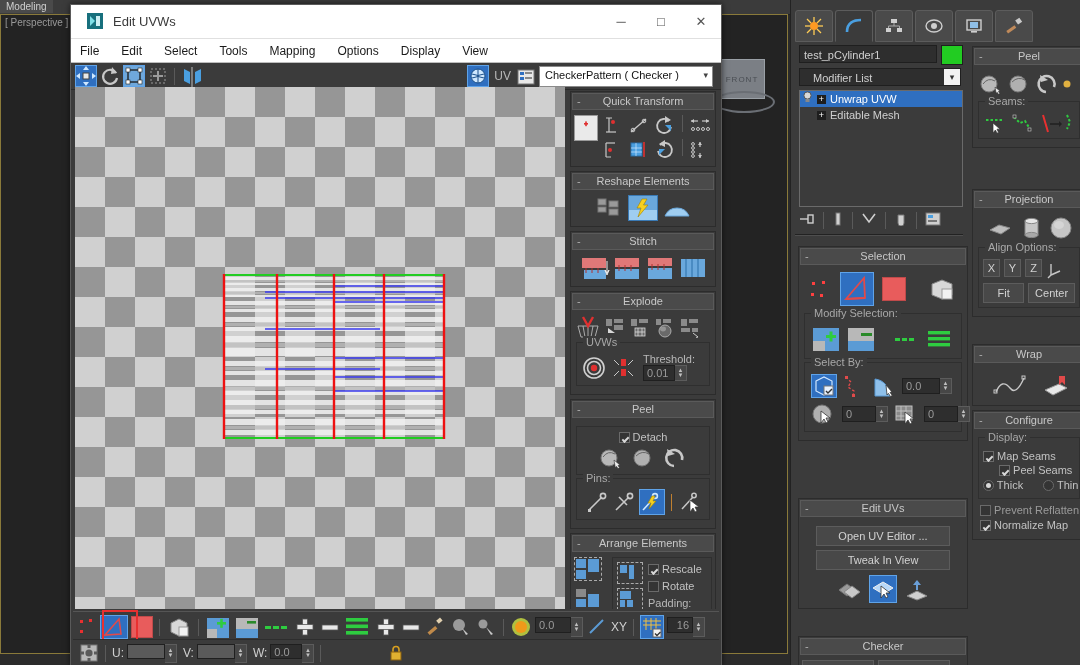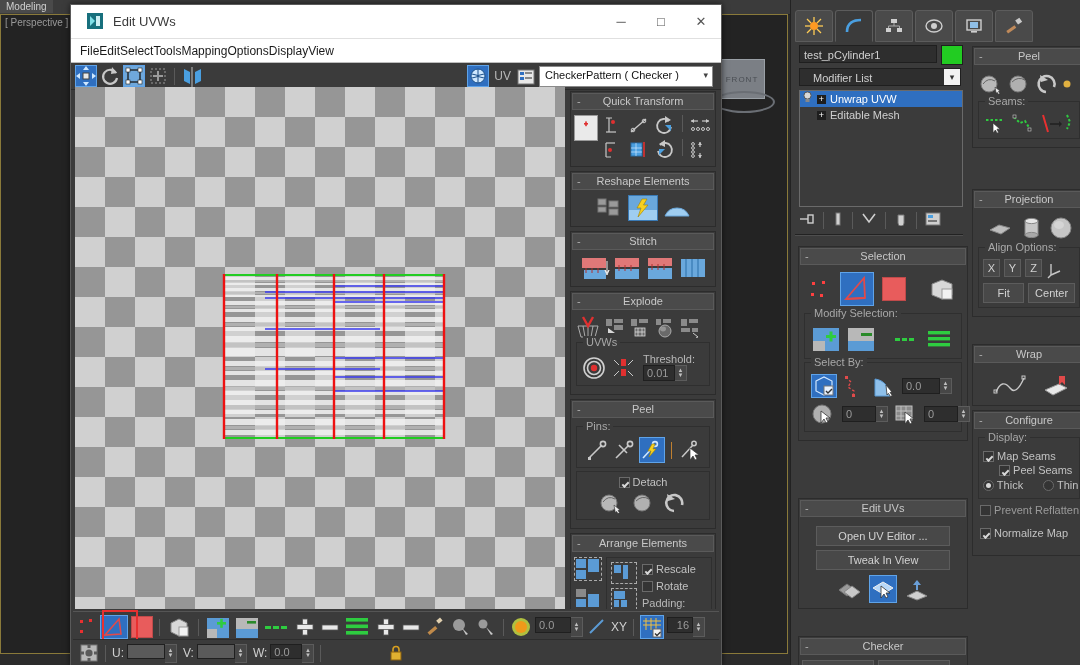--- a/index.html
+++ b/index.html
@@ -74,21 +74,21 @@
   .hsep{position:absolute;left:4px;top:192px;width:168px;height:0;border-top:1px solid #222;border-bottom:1px solid #4e4e4e;}
 
   
   .uvw{position:absolute;left:70px;top:4px;width:650px;height:661px;background:#3b3b3b;
        border:1px solid #5a5a5a;box-shadow:0 0 6px rgba(0,0,0,.6);}
   .uvw-title{height:33px;background:#fff;position:relative;border-bottom:1px solid #e0e0e0;}
   .uvw-title .t{position:absolute;left:42px;top:9px;font-size:13px;color:#3a3a3a;font-family:"Liberation Sans",sans-serif;}
   .uvw-logo{position:absolute;left:16px;top:8px;width:16px;height:16px;background:#1a7f8e;}
   .wbtn{position:absolute;top:0;width:40px;height:33px;display:flex;align-items:center;justify-content:center;
         color:#555;font-size:13px;}
-  .uvw-menu{height:23px;background:#fff;border-bottom:1px solid #bdbdbd;display:flex;align-items:center;padding-left:9px;gap:0;}
+  .uvw-menu{height:23px;background:#fff;border-bottom:1px solid #bdbdbd;display:flex;align-items:center;padding-left:9px;gap:22px;}
   .uvw-menu span{font-size:12px;color:#1a1a1a;}
   .uvw-tb{height:26px;background:#3b3b3b;border-bottom:1px solid #2a2a2a;position:relative;}
   .uvw-canvas{position:absolute;left:4px;top:82px;width:490px;height:522px;overflow:hidden;background:#b5b5b5;}
   .checker{position:absolute;left:0;top:0;width:492px;height:524px;}
   .uvw-right{position:absolute;left:496px;top:82px;width:150px;height:522px;overflow:hidden;}
   .uvw-bot1{position:absolute;left:2px;top:606px;width:646px;height:28px;background:#3b3b3b;border-top:1px solid #555;}
   .uvw-bot2{position:absolute;left:2px;top:634px;width:646px;height:27px;background:#3b3b3b;border-top:1px solid #2d2d2d;}
   .sep{width:1px;height:17px;background:#5a5a5a;display:inline-block;vertical-align:middle;margin:0 3px;}
   .redbox{position:absolute;border:2px solid #e83030;box-sizing:border-box;pointer-events:none;}
 </style>
@@ -572,21 +572,21 @@
               <span><span class="rad on"></span>
                 <span>Thick</span></span>
               <span><span class="rad"></span>
                 <span>Thin</span></span>
             </div>
           </div>
           <div class="ck" style="margin:5px 4px 3px;">
             <span class="chk"></span>
             <span style="color:#9a9a9a">Prevent Reflatten</span>
           </div>
-          <div class="ck" style="margin:11px 4px;">
+          <div class="ck" style="margin:3px 4px;">
             <span class="chk on"></span>
             <span>Normalize Map</span>
           </div>
         </div>
       </div>
     </div>
   </div>
 
   <div class="uvw">
 
@@ -1063,20 +1063,47 @@
           </div>
         </div>
       </div>
 
       <div class="rollout" style="width:144px;">
         <div class="rollout-hdr">
           <span class="minus">-</span>
           <span>Peel</span>
         </div>
         <div class="rollout-body">
+          <div class="group" style="padding-top:4px;">
+            <div class="ck" style="text-align:center;margin-bottom:3px;">
+              <span class="chk on"></span>
+              <span>Detach</span>
+            </div>
+            <div style="display:flex;justify-content:center;gap:6px;">
+              <span class="ibtn flat" style="width:26px;height:24px;">
+                <svg width="24" height="22" viewBox="0 0 24 22">
+                    <ellipse cx="10" cy="11" rx="8" ry="8" fill="#b8b8b8" stroke="#777"></ellipse>
+                    <path d="M4 10 q5 -7 12 -3" stroke="#666" fill="none"></path>
+                    <path d="M15 13 l6 5 l-2 .5 l1.6 2.2 l-1.6 .9 l-1.5-2.2 l-1.2 1.2 z" fill="#eee" stroke="#333" stroke-width=".6"></path>
+                  </svg>
+              </span>
+              <span class="ibtn flat" style="width:26px;height:24px;">
+                <svg width="24" height="22" viewBox="0 0 24 22">
+                    <ellipse cx="11" cy="11" rx="8" ry="8" fill="#b0b0b0" stroke="#777"></ellipse>
+                    <path d="M5 9 q6 -6 13 -2" stroke="#666" fill="none"></path>
+                  </svg>
+              </span>
+              <span class="ibtn flat" style="width:26px;height:24px;">
+                <svg width="24" height="22" viewBox="0 0 24 22">
+                    <path d="M19 13 A8 8 0 1 0 11 19" stroke="#c8c8c8" stroke-width="2.6" fill="none"></path>
+                    <path d="M4 2 l1 7 l7 -2 z" fill="#c8c8c8"></path>
+                  </svg>
+              </span>
+            </div>
+          </div>
           <div class="group">
             <span class="glabel">Pins:</span>
             <div style="display:flex;align-items:center;gap:3px;justify-content:center;">
               <span class="ibtn flat" style="width:24px;height:24px;">
                 <svg width="22" height="22" viewBox="0 0 22 22">
                     <g stroke="#c8c8c8" stroke-width="1.6" fill="none">
                       <line x1="3" y1="19" x2="16" y2="6"></line>
                       <circle cx="17" cy="5" r="2.6"></circle>
                     </g>
                     <rect x="2" y="18" width="3" height="3" fill="#c8c8c8"></rect>
@@ -1106,56 +1133,29 @@
                 <svg width="22" height="22" viewBox="0 0 22 22">
                     <g stroke="#c8c8c8" stroke-width="1.5" fill="none">
                       <line x1="3" y1="18" x2="14" y2="6"></line>
                       <circle cx="15" cy="4.5" r="2.2"></circle>
                     </g>
                     <path d="M11 9 l0 12 l3-4 l2 4 l2-1 l-2-4 l4 0 z" fill="#fff" stroke="#333" stroke-width=".7"></path>
                   </svg>
               </span>
             </div>
           </div>
-          <div class="group" style="padding-top:4px;">
-            <div class="ck" style="text-align:center;margin-bottom:3px;">
-              <span class="chk on"></span>
-              <span>Detach</span>
-            </div>
-            <div style="display:flex;justify-content:center;gap:6px;">
-              <span class="ibtn flat" style="width:26px;height:24px;">
-                <svg width="24" height="22" viewBox="0 0 24 22">
-                    <ellipse cx="10" cy="11" rx="8" ry="8" fill="#b8b8b8" stroke="#777"></ellipse>
-                    <path d="M4 10 q5 -7 12 -3" stroke="#666" fill="none"></path>
-                    <path d="M15 13 l6 5 l-2 .5 l1.6 2.2 l-1.6 .9 l-1.5-2.2 l-1.2 1.2 z" fill="#eee" stroke="#333" stroke-width=".6"></path>
-                  </svg>
-              </span>
-              <span class="ibtn flat" style="width:26px;height:24px;">
-                <svg width="24" height="22" viewBox="0 0 24 22">
-                    <ellipse cx="11" cy="11" rx="8" ry="8" fill="#b0b0b0" stroke="#777"></ellipse>
-                    <path d="M5 9 q6 -6 13 -2" stroke="#666" fill="none"></path>
-                  </svg>
-              </span>
-              <span class="ibtn flat" style="width:26px;height:24px;">
-                <svg width="24" height="22" viewBox="0 0 24 22">
-                    <path d="M19 13 A8 8 0 1 0 11 19" stroke="#c8c8c8" stroke-width="2.6" fill="none"></path>
-                    <path d="M4 2 l1 7 l7 -2 z" fill="#c8c8c8"></path>
-                  </svg>
-              </span>
-            </div>
-          </div>
         </div>
       </div>
 
       <div class="rollout" style="width:144px;">
         <div class="rollout-hdr">
           <span class="minus">-</span>
           <span>Arrange Elements</span>
         </div>
-        <div class="rollout-body" style="display:flex;gap:4px;">
+        <div class="rollout-body" style="display:flex;gap:10px;">
           <div style="display:flex;flex-direction:column;gap:4px;">
             <span class="ibtn flat" style="width:28px;height:24px;border:1px dashed #aaa;">
               <svg width="26" height="22" viewBox="0 0 26 22">
                   <rect x="1" y="1" width="10" height="9" fill="#5b9bd5"></rect>
                   <rect x="13" y="1" width="11" height="13" fill="#5b9bd5"></rect>
                   <rect x="1" y="12" width="10" height="9" fill="#5b9bd5"></rect>
                 </svg>
             </span>
             <span class="ibtn flat" style="width:28px;height:24px;">
               <svg width="26" height="22" viewBox="0 0 26 22">

